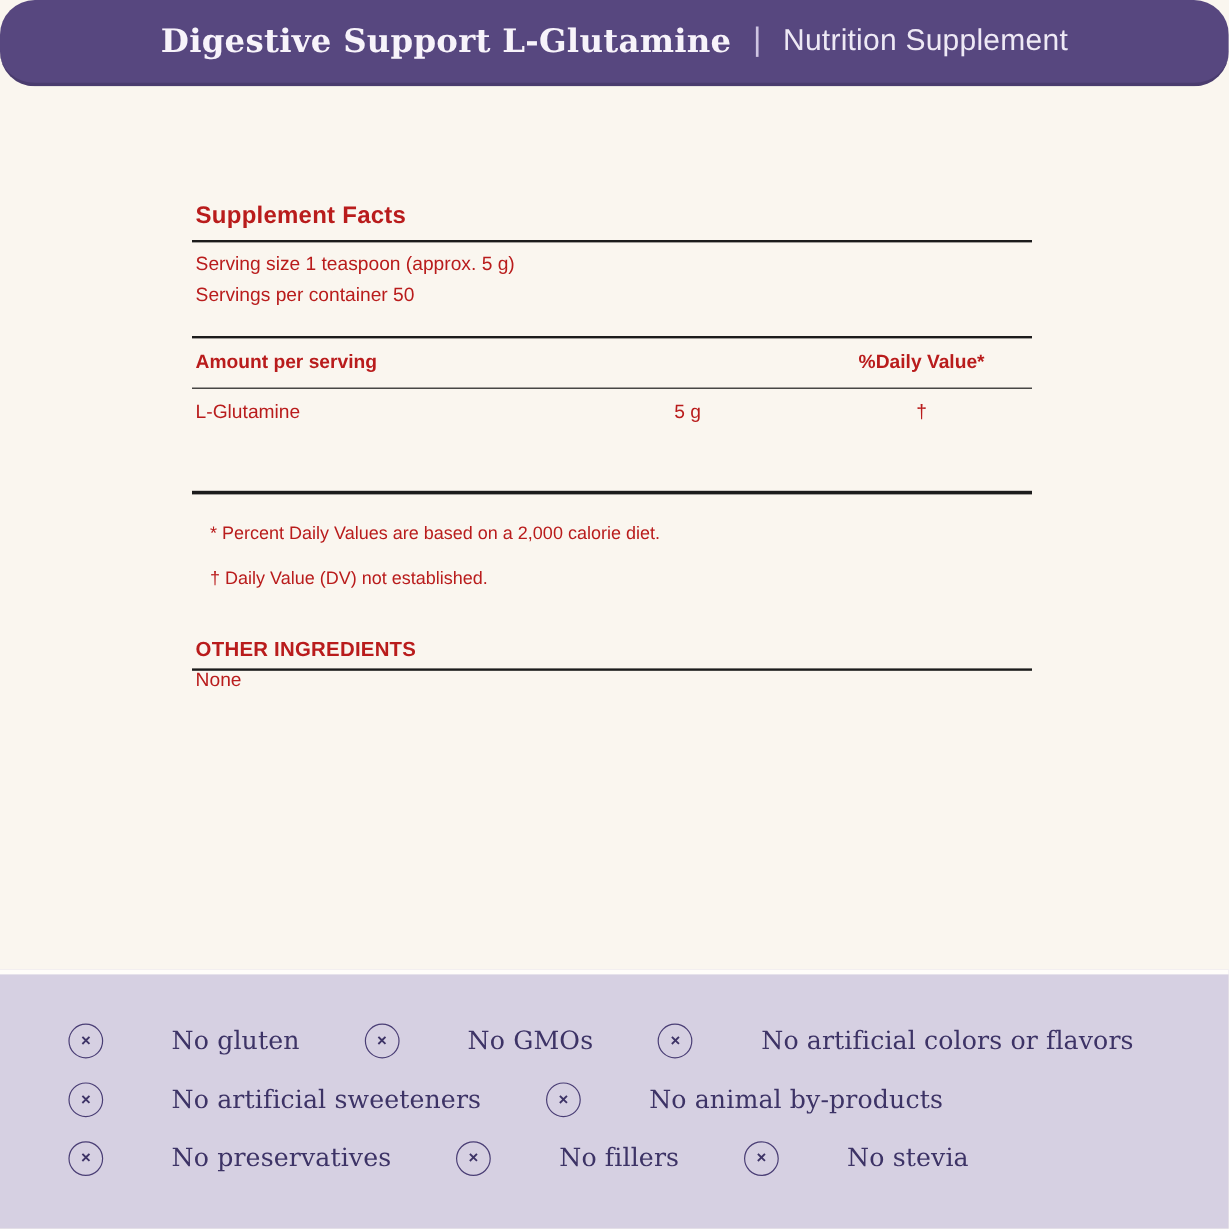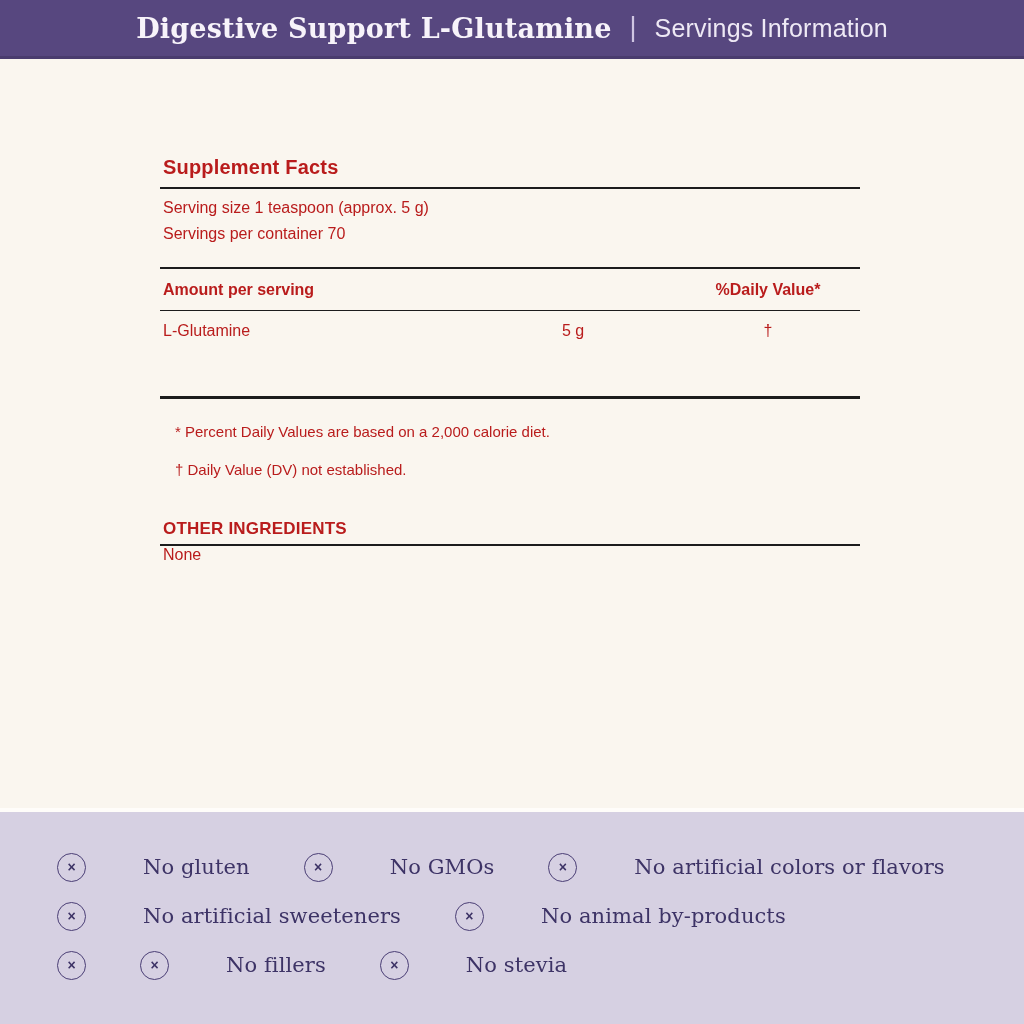--- a/index.html
+++ b/index.html
@@ -8,27 +8,28 @@
     width: 1024px;
     height: 1024px;
     background: #faf6ef;
     font-family: "Liberation Sans", sans-serif;
     position: relative;
     overflow: hidden;
   }
 
   
   .header {
-    height: 59px;
+    height: 72px;
     background: #57477f;
     border-bottom: 3px solid #4a3c6e;
     display: flex;
     align-items: center;
     justify-content: center;
     gap: 18px;
+    border-radius: 29px;
   }
   .header-title {
     font-family: "DejaVu Serif", "Liberation Serif", serif;
     font-weight: bold;
     font-size: 27px;
     color: #f7f3fa;
     letter-spacing: 0.2px;
   }
   .header-sep {
     color: #cfc5e2;
@@ -141,30 +142,30 @@
     letter-spacing: 0.1px;
     margin-left: 48px;
   }
 </style>
 </head>
 <body>
 
 <div class="header">
   <span class="header-title">Digestive Support L-Glutamine</span>
   <span class="header-sep">|</span>
-  <span class="header-subtitle">Servings Information</span>
+  <span class="header-subtitle">Nutrition Supplement</span>
 </div>
 
 <div class="facts">
   <div class="facts-title">Supplement Facts</div>
   <hr class="rule-2">
 
   <div class="serving-block">
     <p>Serving size 1 teaspoon (approx. 5 g)</p>
-    <p>Servings per container 70</p>
+    <p>Servings per container 50</p>
   </div>
   <hr class="rule-2">
 
   <div class="facts-grid table-head">
     <span class="c1">Amount per serving</span>
     <span class="c2"></span>
     <span class="c3">%Daily Value*</span>
   </div>
   <hr class="rule-thin">
 
@@ -220,20 +221,21 @@
         </span>
       <span class="badge-label">No animal by-products</span>
     </div>
   </div>
 
   <div class="badge-row">
     <div class="badge">
       <span class="badge-circle">
           <span class="badge-x">×</span>
         </span>
+      <span class="badge-label">No preservatives</span>
     </div>
     <div class="badge">
       <span class="badge-circle">
           <span class="badge-x">×</span>
         </span>
       <span class="badge-label">No fillers</span>
     </div>
     <div class="badge">
       <span class="badge-circle">
           <span class="badge-x">×</span>

